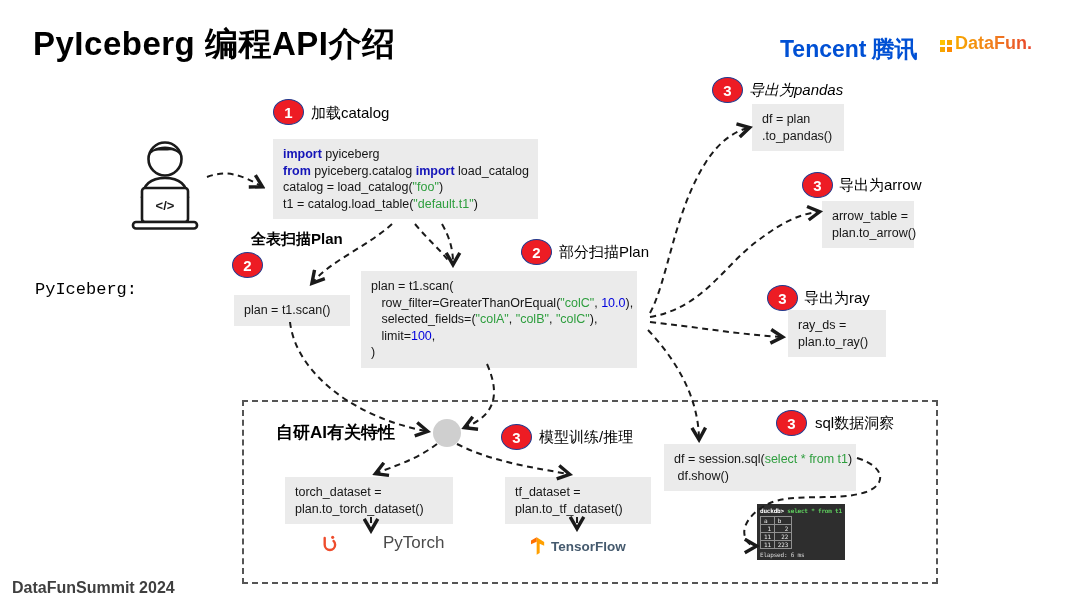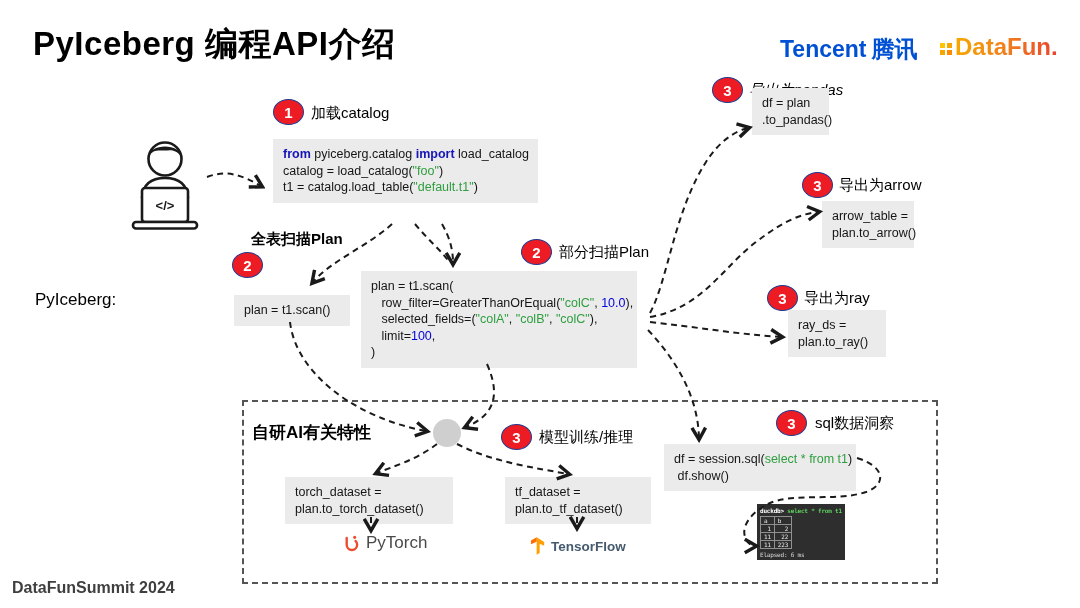--- a/index.html
+++ b/index.html
@@ -9,39 +9,39 @@
   .title{left:33px;top:22px;font-size:33px;font-weight:600;letter-spacing:0.5px;color:#000;}
   
   .tencent{left:780px;top:34px;font-size:23px;font-weight:bold;color:#0050d4;}
   .tencent .cn{margin-left:5px;}
   .datafun{left:940px;top:33px;display:flex;align-items:center;}
   .df-dots{display:grid;grid-template-columns:5px 5px;grid-gap:2px;margin-right:3px;margin-top:4px;}
   .df-dots i{width:5px;height:5px;background:#ffc400;}
   .df-dots i:nth-child(2){background:#f7a600;}
   .df-dots i:nth-child(3){background:#f7a600;}
   .df-dots i:nth-child(4){background:#ff8a00;}
-  .df-text{font-size:24px;font-weight:bold;
+  .df-text{font-size:18px;font-weight:bold;
            background:linear-gradient(90deg,#f7a800 0%,#f0791f 55%,#e8432d 100%);
            -webkit-background-clip:text;background-clip:text;color:transparent;}
   
   .badge{position:absolute;width:31px;height:26px;border-radius:50%;background:#ed1c24;
          border:1.6px solid #203a8f;color:#fff;font-size:15px;font-weight:bold;
          display:flex;align-items:center;justify-content:center;box-sizing:border-box;}
   .slabel{position:absolute;font-size:15px;color:#000;}
   
   .code{position:absolute;background:#ebebeb;padding:7px 10px;font-size:12.5px;color:#151515;box-sizing:border-box;}
   .code .cl{white-space:pre;line-height:16.5px;}
   .tok-kw{color:#1414b8;font-weight:bold;}
   .tok-str{color:#2e9e3e;}
   .tok-num{color:#0000dd;}
   
   .note{left:35px;font-size:17px;color:#000;}
   .footer-text{left:12px;top:579px;font-size:16px;font-weight:bold;color:#3f3f3f;}
   .ai-box{left:242px;top:400px;width:696px;height:184px;border:2px dashed #555;box-sizing:border-box;}
-  .ai-title{left:252px;top:421px;font-size:17px;font-weight:bold;color:#000;}
+  .ai-title{left:276px;top:421px;font-size:17px;font-weight:bold;color:#000;}
   .gray-node{left:433px;top:419px;width:28px;height:28px;border-radius:50%;background:#cfcfcf;}
   
   .fw{position:absolute;display:flex;align-items:center;}
   .pt-text{font-size:17px;color:#4a4a4a;margin-left:4px;}
   .tf-text{font-size:13.5px;font-weight:bold;color:#455a6e;margin-left:3px;}
   
   .terminal{left:757px;top:504px;width:88px;background:#2e2e2e;color:#e8e8e8;
             font-family:"DejaVu Sans Mono","Liberation Mono",monospace;font-size:6px;
             padding:3px 3px 2px 3px;box-sizing:border-box;letter-spacing:-0.2px;}
   .tline{white-space:nowrap;overflow:hidden;}
@@ -102,21 +102,21 @@
 
   <svg class="abs" style="left:120px;top:136px;" width="92" height="100" viewBox="0 0 92 100">
     <circle cx="45" cy="23" r="16.5" fill="#fff" stroke="#1a1a1a" stroke-width="2.6"></circle>
     <path d="M28.5,21 C28.5,7 61.5,7 61.5,21 C55,12 49,14.5 45,14.5 C38,14.5 33,13 28.5,21 Z" fill="#1a1a1a"></path>
     <path d="M22,62 C23,47 33,42 45,42 C57,42 67,47 68,62" fill="#fff" stroke="#1a1a1a" stroke-width="2.6"></path>
     <rect x="22" y="52" width="46" height="34" rx="3" fill="#fff" stroke="#1a1a1a" stroke-width="2.6"></rect>
     <text x="45" y="74" text-anchor="middle" font-size="13" font-weight="bold" fill="#1a1a1a">&lt;/&gt;</text>
     <rect x="13" y="86" width="64" height="6.5" rx="3" fill="#fff" stroke="#1a1a1a" stroke-width="2.6"></rect>
   </svg>
 
-  <div class="abs note" style="top:290px;">PyIceberg:</div>
+  <div class="abs note" style="top:280px;font-family:Liberation Mono, monospace;">PyIceberg:</div>
 
   <div class="badge" style="left:273px;top:99px;">1</div>
   <div class="slabel" style="left:311px;top:104px;">加载catalog</div>
 
   <div class="slabel" style="left:251px;top:230px;font-weight:bold;">全表扫描Plan</div>
   <div class="badge" style="left:232px;top:252px;">2</div>
 
   <div class="badge" style="left:521px;top:239px;">2</div>
   <div class="slabel" style="left:559px;top:243px;">部分扫描Plan</div>
 
@@ -129,35 +129,36 @@
   <div class="badge" style="left:767px;top:285px;">3</div>
   <div class="slabel" style="left:804px;top:289px;">导出为ray</div>
 
   <div class="badge" style="left:776px;top:410px;">3</div>
   <div class="slabel" style="left:815px;top:414px;">sql数据洞察</div>
 
   <div class="badge" style="left:501px;top:424px;">3</div>
   <div class="slabel" style="left:539px;top:428px;">模型训练/推理</div>
 
   <div class="code" style="left:273px;top:139px;width:265px;">
+      <div class="cl"><span class="tok-kw">import </span><span>pyiceberg</span></div>
       <div class="cl"><span class="tok-kw">from </span><span>pyiceberg.catalog </span><span class="tok-kw">import </span><span>load_catalog</span></div>
       <div class="cl"><span>catalog = load_catalog(</span><span class="tok-str">"foo"</span><span>)</span></div>
       <div class="cl"><span>t1 = catalog.load_table(</span><span class="tok-str">"default.t1"</span><span>)</span></div>
     </div>
   <div class="code" style="left:234px;top:295px;width:116px;">
       <div class="cl"><span>plan = t1.scan()</span></div>
     </div>
   <div class="code" style="left:361px;top:271px;width:276px;">
       <div class="cl"><span>plan = t1.scan(</span></div>
       <div class="cl"><span>   row_filter=GreaterThanOrEqual(</span><span class="tok-str">"colC"</span><span>, </span><span class="tok-num">10.0</span><span>),</span></div>
       <div class="cl"><span>   selected_fields=(</span><span class="tok-str">"colA"</span><span>, </span><span class="tok-str">"colB"</span><span>, </span><span class="tok-str">"colC"</span><span>),</span></div>
       <div class="cl"><span>   limit=</span><span class="tok-num">100</span><span>,</span></div>
       <div class="cl"><span>)</span></div>
     </div>
-  <div class="code" style="left:752px;top:88px;width:77px;">
+  <div class="code" style="left:752px;top:104px;width:92px;">
       <div class="cl"><span>df = plan</span></div>
       <div class="cl"><span>.to_pandas()</span></div>
     </div>
   <div class="code" style="left:822px;top:201px;width:92px;">
       <div class="cl"><span>arrow_table =</span></div>
       <div class="cl"><span>plan.to_arrow()</span></div>
     </div>
   <div class="code" style="left:788px;top:310px;width:98px;">
       <div class="cl"><span>ray_ds =</span></div>
       <div class="cl"><span>plan.to_ray()</span></div>
@@ -171,21 +172,21 @@
       <div class="cl"><span>plan.to_torch_dataset()</span></div>
     </div>
   <div class="code" style="left:505px;top:477px;width:146px;">
       <div class="cl"><span>tf_dataset =</span></div>
       <div class="cl"><span>plan.to_tf_dataset()</span></div>
     </div>
 
   <div class="abs ai-title">自研AI有关特性</div>
   <div class="abs gray-node"></div>
 
-  <div class="fw" style="left:340px;top:532px;">
+  <div class="fw" style="left:318px;top:532px;gap:39px;">
     <svg width="22" height="22" viewBox="0 0 24 24">
       <path d="M7.3,6.5 L7.3,14 A5.7,5.7 0 1,0 18.7,14 A5.7,5.7 0 0,0 16.9,9.8" fill="none" stroke="#ee4c2c" stroke-width="2.6" stroke-linecap="round"></path>
       <circle cx="16" cy="5.8" r="1.7" fill="#ee4c2c"></circle>
     </svg>
     <span class="pt-text">PyTorch</span>
   </div>
   <div class="fw" style="left:528px;top:536px;">
     <svg width="20" height="20" viewBox="0 0 24 24">
       <polygon fill="#ffa000" points="10.4,1.5 10.4,22.5 14,20.4 14,9.2 19.4,11.8 19.4,7.2"></polygon>
       <polygon fill="#ff6f00" points="10.4,1.5 3.6,5.4 3.6,10 10.4,6.8"></polygon>

